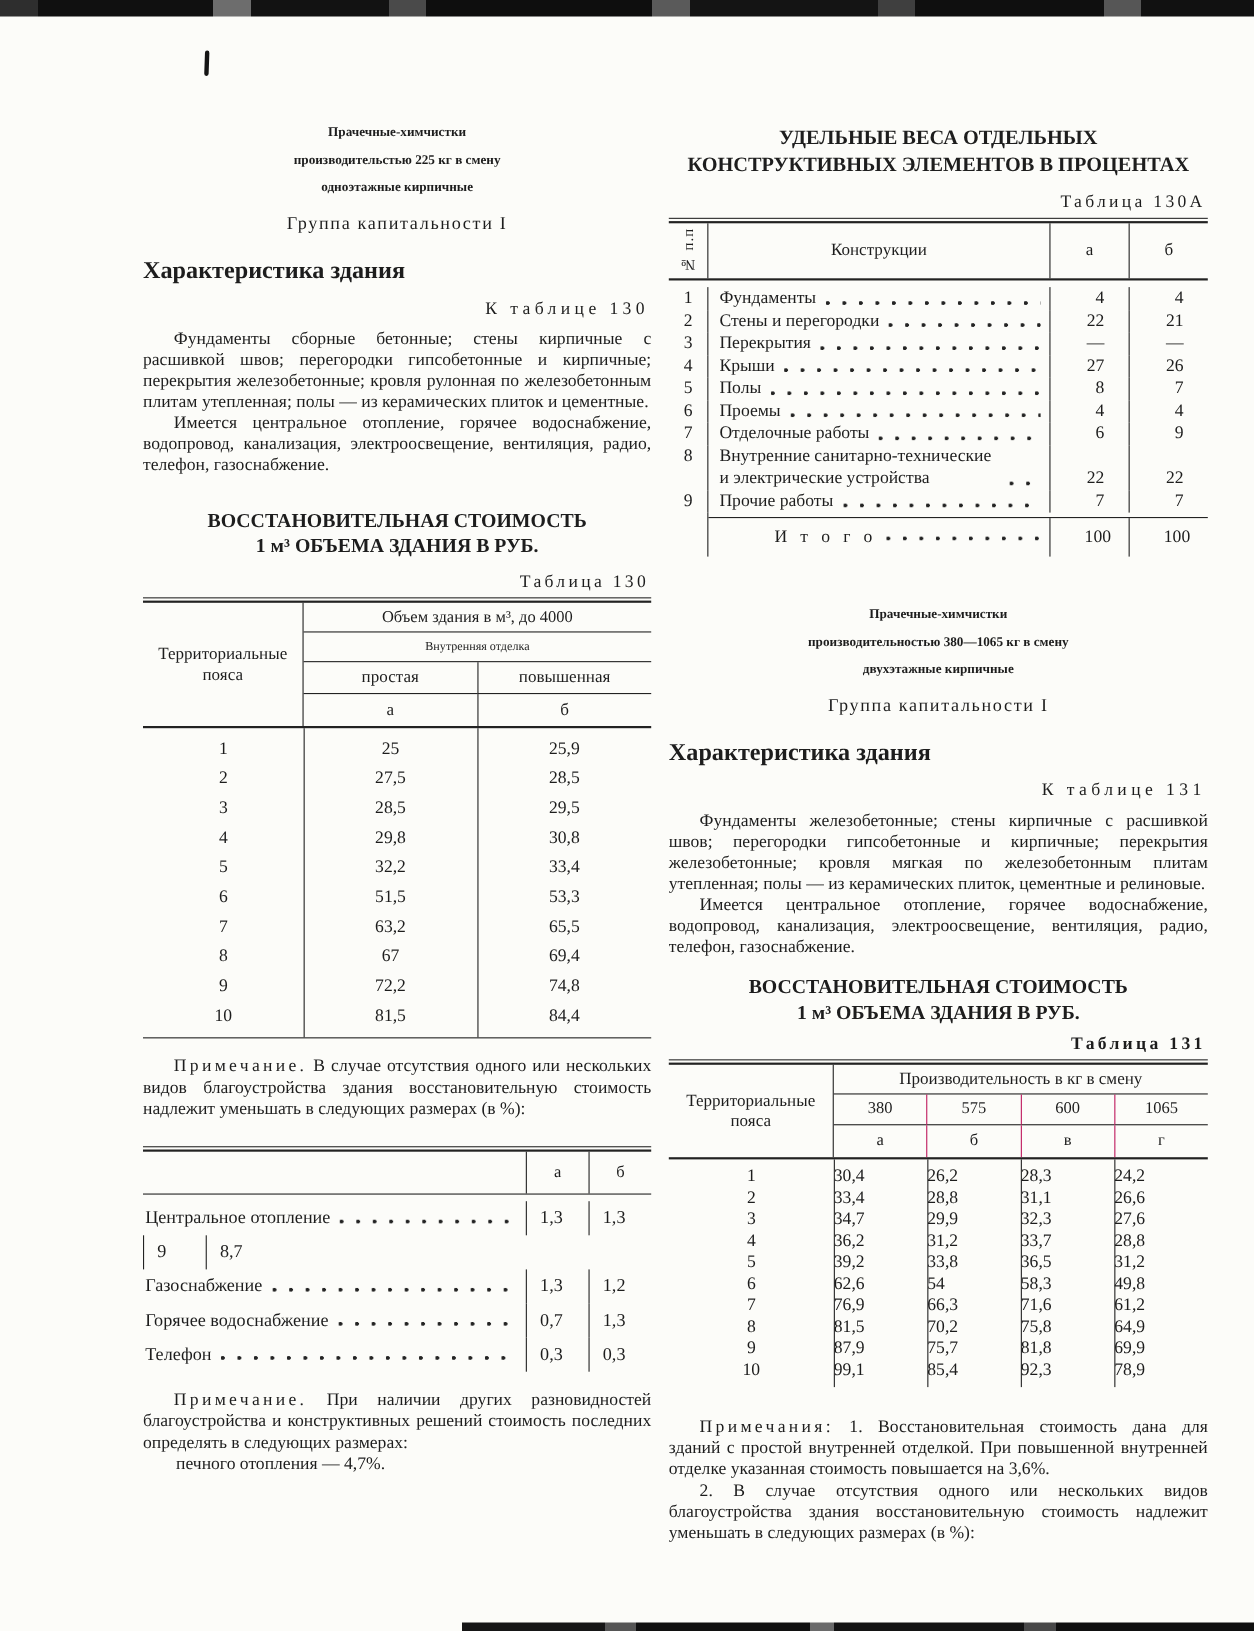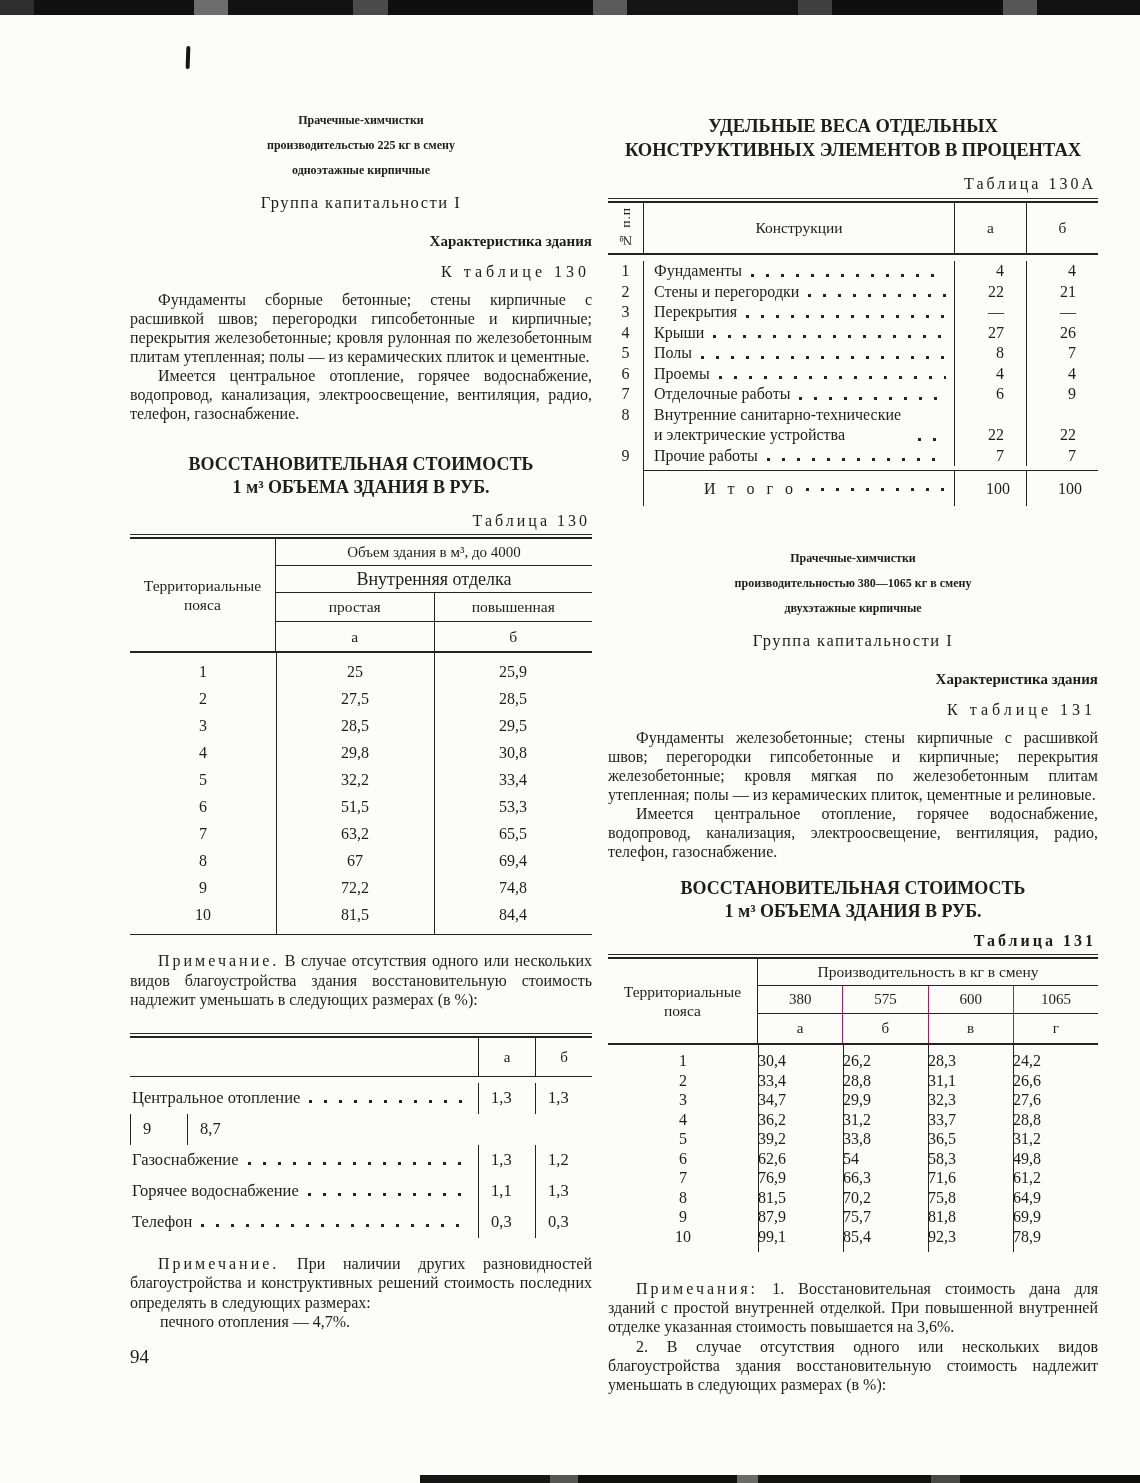--- a/index.html
+++ b/index.html
@@ -21,41 +21,41 @@
   }
   .ink-mark { position:absolute; left:186px; top:46px; width:4px; height:23px; background:#151515; border-radius:2px; transform:rotate(2deg); }
 
   .col { position:absolute; top:0; }
   .col-left  { left:130px; width:462px; }
   .col-right { left:608px; width:490px; }
 
   .title3 { font-weight:bold; font-size:12px; line-height:25px; text-align:center; }
   .col-left .title3.first { margin-top:108px; }
   .group-line { margin-top:10px; text-align:center; font-size:16.5px; letter-spacing:1.5px; }
-  .char-heading { margin-top:20px; text-align:right; font-weight:bold; font-size:15px; }
+  .char-heading { margin-top:20px; text-align:left; font-weight:bold; font-size:22px; }
   .table-ref { margin-top:13px; text-align:right; font-size:16px; letter-spacing:4px; padding-right:2px; }
   .para { margin-top:9px; font-size:16px; line-height:19px; text-align:justify; }
   .para .indent, .indent { text-indent:28px; }
   .cost-heading { font-weight:bold; font-size:18px; line-height:23px; text-align:center; }
   .caption { text-align:right; font-size:16px; letter-spacing:3px; padding-right:2px; }
 
   
   .dbl-top { border-top:2px solid #222; position:relative; }
   .dbl-top::before { content:""; position:absolute; top:-5px; left:0; right:0; border-top:1.5px solid #2a2a2a; }
   .leader { flex:1 1 auto; min-width:14px; height:5px; align-self:flex-end; margin:0 8px 4px 8px;
             background-image:radial-gradient(circle at 2.5px 2.5px,#242424 1.6px,rgba(0,0,0,0) 2px);
             background-size:15px 5px; background-repeat:repeat-x; }
 
   
   .t130 { margin-top:7px; border-bottom:1.5px solid #222; font-size:16px; }
   .t130-head { display:flex; border-bottom:2px solid #222; }
   .t130-rowhead { width:146px; border-right:1px solid #222; display:flex; align-items:center; justify-content:center; text-align:center; font-size:15.5px; line-height:19px; padding:4px 8px; }
   .t130-headright { flex:1; display:flex; flex-direction:column; }
   .t130-g1 { height:27px; line-height:26px; text-align:center; font-size:15px; border-bottom:1px solid #222; }
-  .t130-g2 { height:27px; line-height:26px; text-align:center; font-size:18px; border-bottom:1px solid #222; }
+  .t130-g2 { height:27px; line-height:26px; text-align:center; font-size:11px; border-bottom:1px solid #222; }
   .t130-cols, .t130-letters { display:flex; }
   .t130-cols > div { flex:1; height:29px; line-height:28px; text-align:center; font-size:15.5px; border-bottom:1px solid #222; }
   .t130-letters > div { flex:1; height:29px; line-height:29px; text-align:center; font-size:15.5px; }
   .t130-cols > div + div, .t130-letters > div + div { border-left:1px solid #222; }
   .t130-body { padding:5px 0 6px; }
   .t130-row { display:flex; height:27px; line-height:27px; }
   .t130-row .zone { width:146px; text-align:center; }
   .t130-row .va   { width:158px; text-align:center; }
   .t130-row .vb   { flex:1; text-align:center; }
   .t130-vline { position:relative; }
@@ -251,38 +251,37 @@
             <span class="leader"></span>
           </div>
           <div class="va">1,3</div>
           <div class="vb">1,2</div>
         </div>
       <div class="tred-row">
           <div class="lbl">
             <span>Горячее водоснабжение</span>
             <span class="leader"></span>
           </div>
-          <div class="va">1,1</div>
+          <div class="va">0,7</div>
           <div class="vb">1,3</div>
         </div>
       <div class="tred-row">
           <div class="lbl">
             <span>Телефон</span>
             <span class="leader"></span>
           </div>
           <div class="va">0,3</div>
           <div class="vb">0,3</div>
         </div>
     </div>
   </div>
 
   <p class="note"><span class="spaced-label">Примечание.</span> <span>При наличии других разновидностей благоустройства и конструктивных решений стоимость последних определять в следующих размерах:</span></p>
   <div class="note-line2">печного отопления — 4,7%.</div>
 
-  <div class="page-num">94</div>
 </div>
 
 <div class="col col-right">
 
   <div class="heading-weights">
     <div>УДЕЛЬНЫЕ ВЕСА ОТДЕЛЬНЫХ</div>
     <div>КОНСТРУКТИВНЫХ ЭЛЕМЕНТОВ В ПРОЦЕНТАХ</div>
   </div>
   <div class="caption caption-130a">Таблица 130А</div>
 

